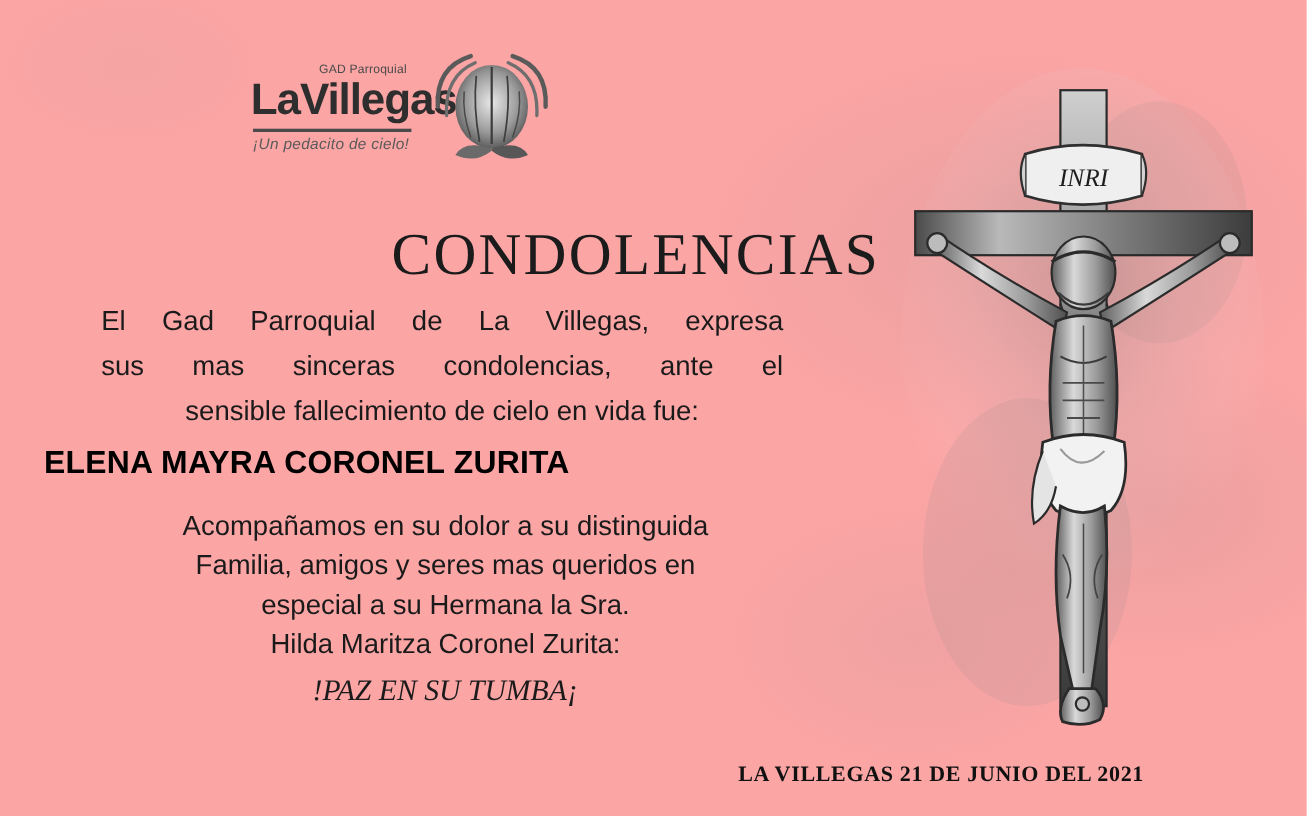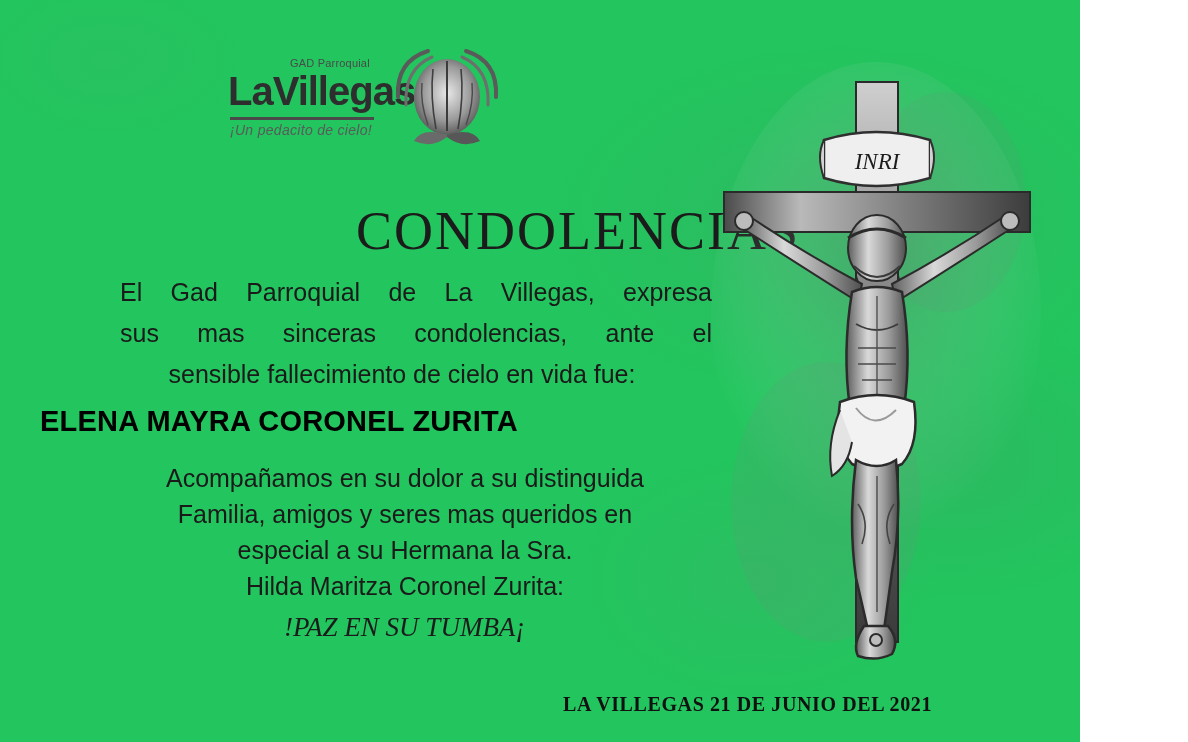--- a/index.html
+++ b/index.html
@@ -5,23 +5,23 @@
   html, body {
     margin: 0;
     padding: 0;
     background: #ffffff;
   }
   body {
     font-family: "Liberation Sans", sans-serif;
   }
   .card {
     position: relative;
-    width: 1080px;
+    width: 1188px;
     height: 742px;
-    background: #22c55e;
+    background: #fca5a5;
     overflow: hidden;
   }
   
   .bg-wash {
     position: absolute;
     inset: 0;
     background:
       radial-gradient(ellipse 420px 260px at 78% 30%, rgba(120,120,120,0.14), rgba(255,255,255,0) 70%),
       radial-gradient(ellipse 300px 200px at 88% 62%, rgba(110,110,110,0.12), rgba(255,255,255,0) 72%),
       radial-gradient(ellipse 260px 180px at 70% 78%, rgba(130,130,130,0.10), rgba(255,255,255,0) 70%),
@@ -108,21 +108,20 @@
     width: 620px;
     text-align: center;
     font-size: 25px;
     line-height: 41px;
     color: #1a1a1a;
   }
   .para-1 .just {
     text-align: justify;
     text-align-last: justify;
     display: block;
-    margin-left: 28px;
   }
   .deceased {
     position: absolute;
     left: 40px;
     top: 405px;
     width: 720px;
     text-align: left;
     font-size: 29px;
     font-weight: bold;
     color: #000000;

